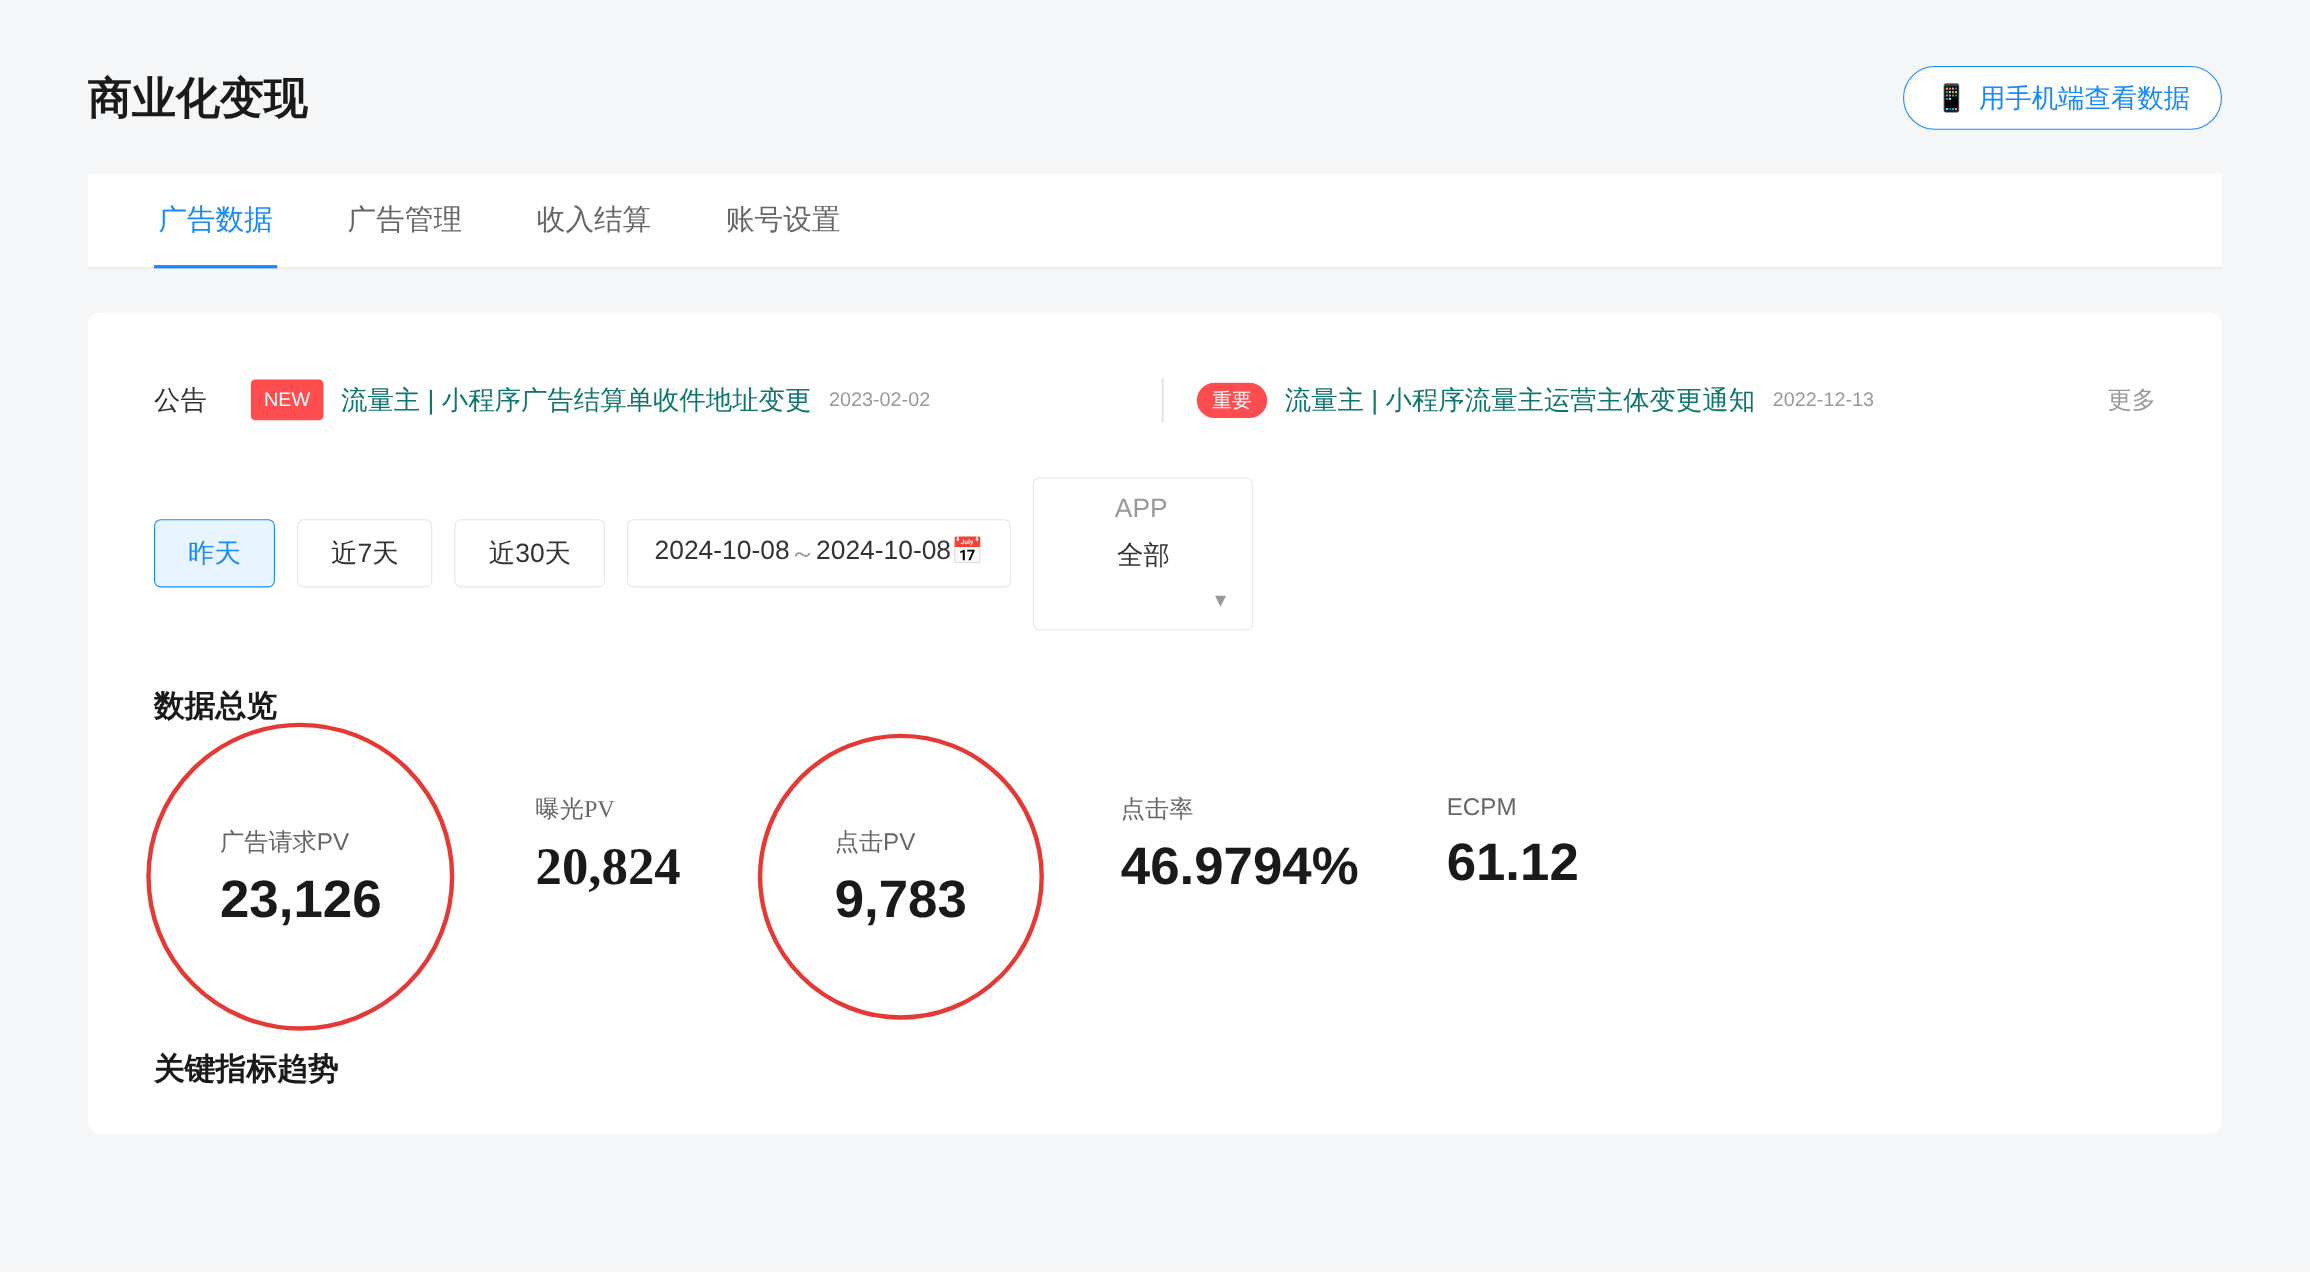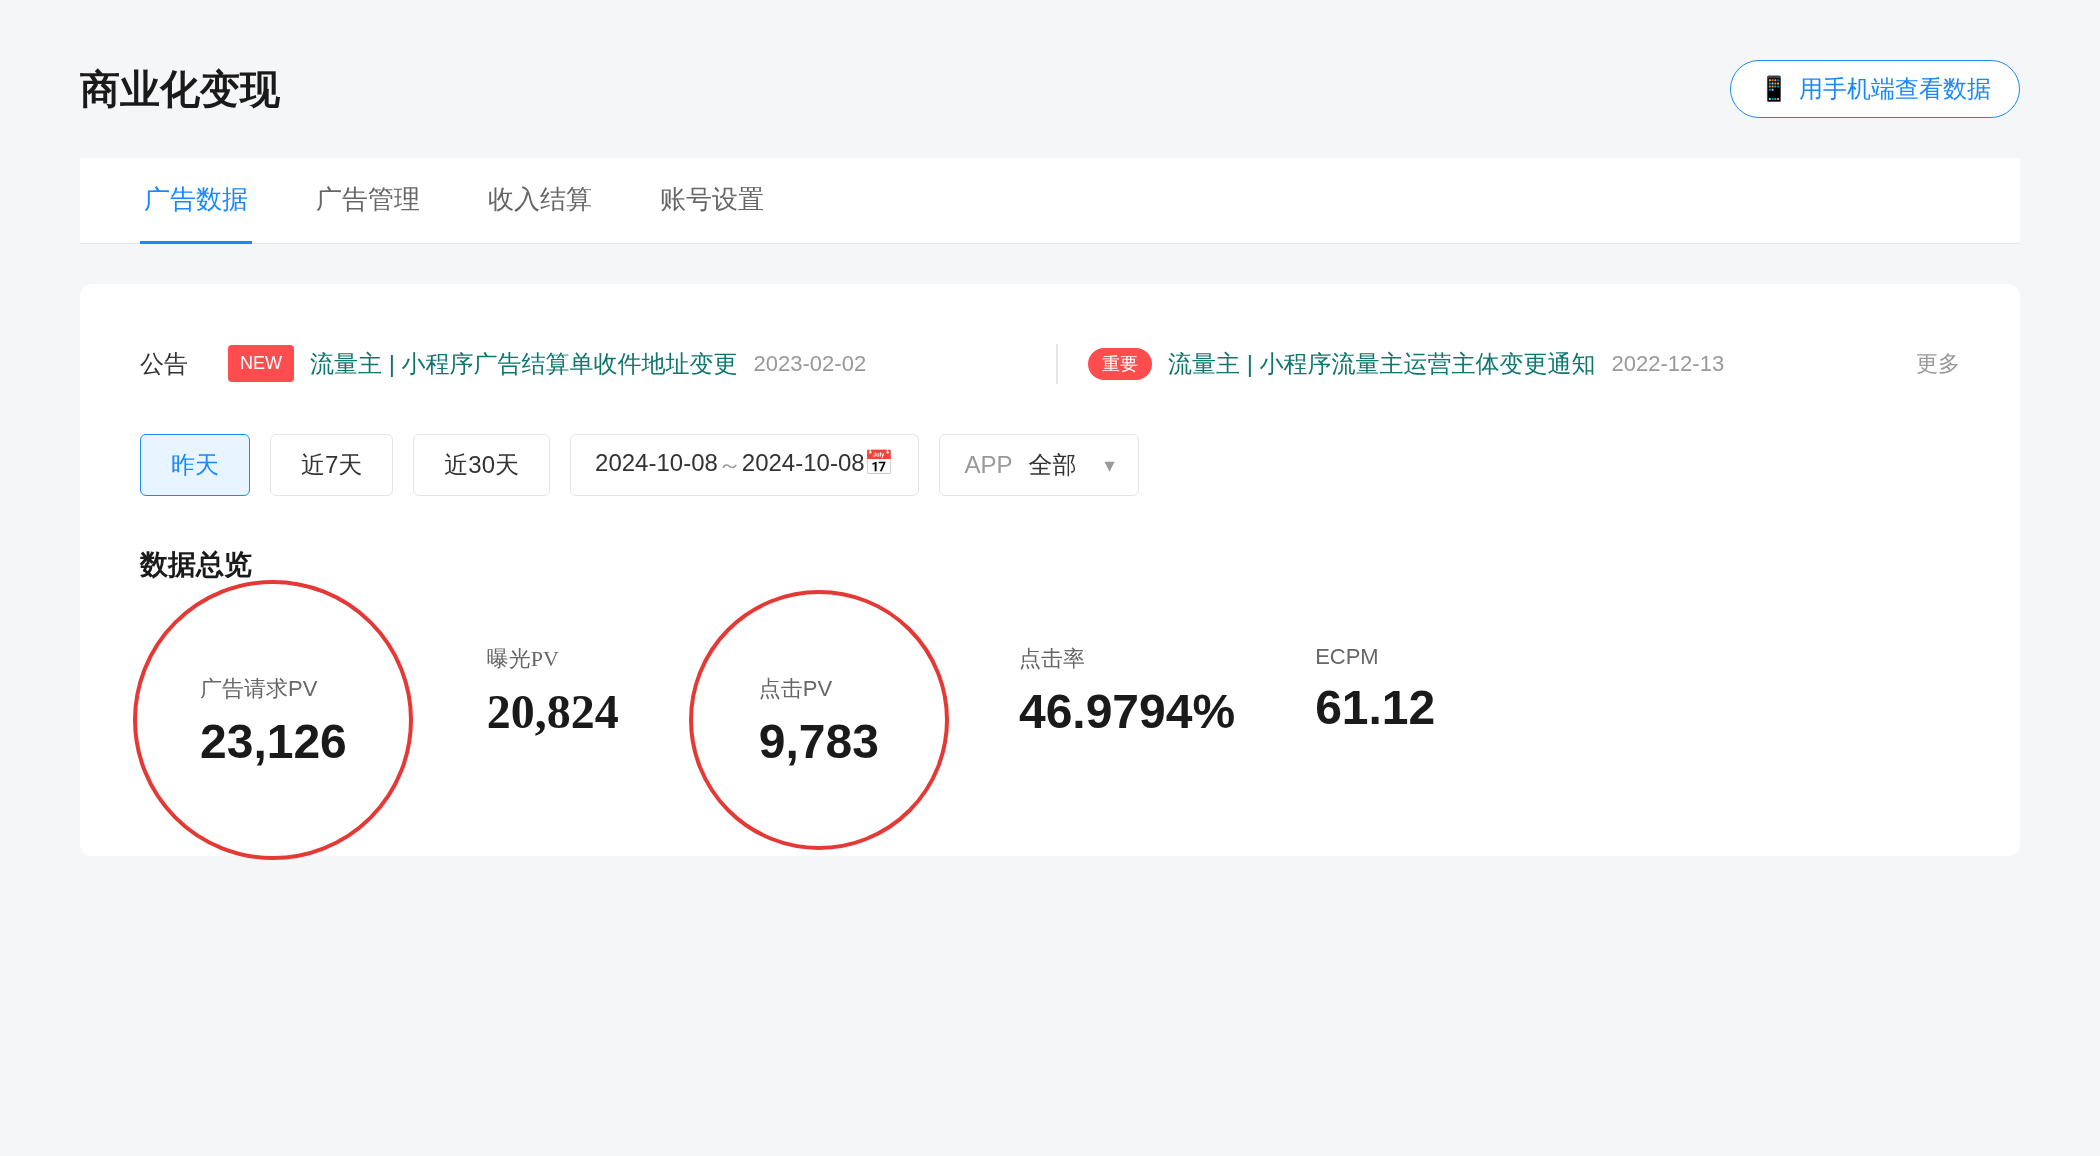--- a/index.html
+++ b/index.html
@@ -111,21 +111,21 @@
       border-radius: 16px;
       flex-shrink: 0;
     }
 
     .announcement-text {
       font-size: 24px;
       color: #0f766e;
     }
 
     .announcement-date {
-      font-size: 22px;
+      font-size: 18px;
       color: #999;
       flex-shrink: 0;
     }
 
     .announcement-divider {
       width: 2px;
       height: 40px;
       background: #e5e5e5;
       flex-shrink: 0;
     }
@@ -186,20 +186,21 @@
       align-items: center;
       gap: 12px;
       border: 1.5px solid #e5e5e5;
       border-radius: 6px;
       padding: 14px 24px;
       font-size: 24px;
       color: #333;
       background: white;
       cursor: pointer;
       min-width: 200px;
+      flex-direction: column;
     }
 
     .app-filter-label {
       color: #999;
       margin-right: 4px;
     }
 
     .chevron-icon {
       margin-left: auto;
       font-size: 20px;
@@ -412,16 +413,17 @@
           <div class="metric-item">
             <span class="metric-label">ECPM</span>
             <span class="metric-value">61.12</span>
           </div>
         </div>
 
 
       </div>
     </div>
 
+    <div class="key-trends-title" style="margin-top: 60px;">关键指标趋势</div>
 
   </div>
 
 </div>
 
 </body></html>

